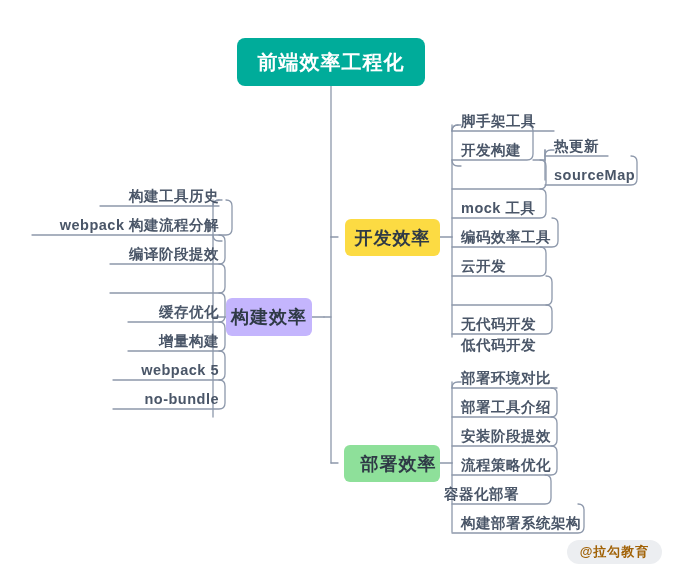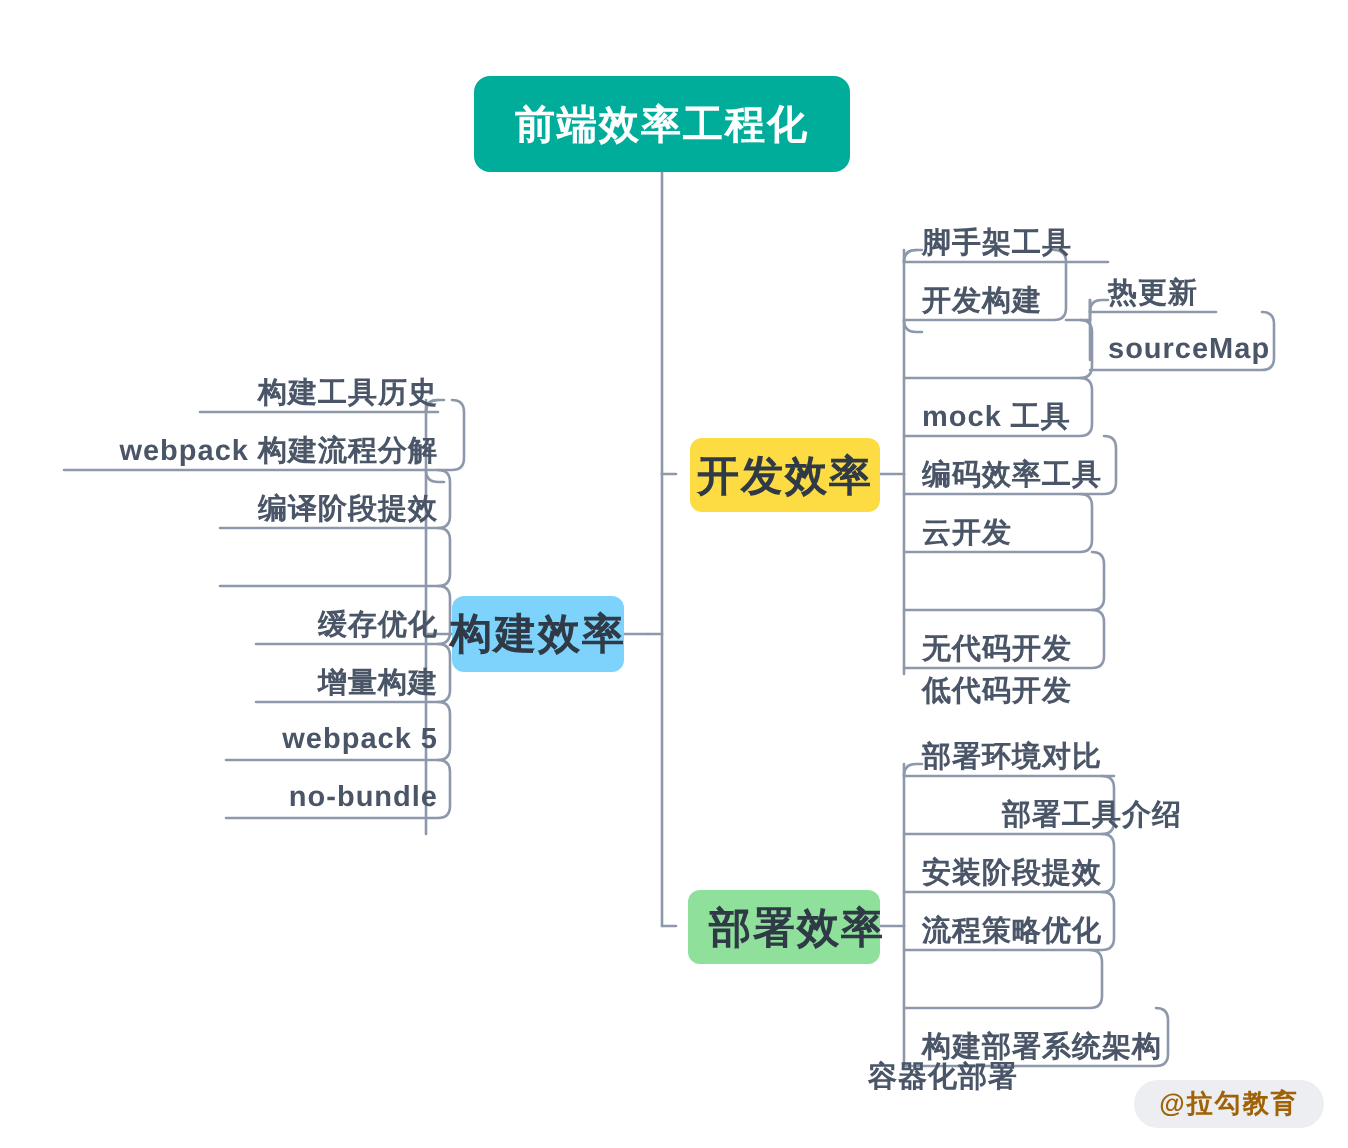--- a/index.html
+++ b/index.html
@@ -40,28 +40,28 @@
     background: #00ac9a;
     color: #ffffff;
     border-radius: 8px;
     font-size: 20px;
     font-weight: bold;
     letter-spacing: 1px;
   }
   
   .node.pill {
     border-radius: 6px;
-    font-size: 21px;
+    font-size: 18px;
     font-weight: bold;
     color: #2f3a46;
     letter-spacing: 1px;
   }
   .node.pill.yellow { background: #fcdb43; }
   .node.pill.green  { background: #8ee09a; padding-left: 13px; }
-  .node.pill.blue   { background: #7dd3fc; }
+  .node.pill.blue   { background: #c4b5fd; }
   
   .node.leaf {
     font-size: 14.5px;
     font-weight: bold;
     color: #4a5668;
     background: transparent;
   }
   .node.leaf.rightalign { justify-content: flex-end; }
   .node.leaf.leftalign  { justify-content: flex-start; }
   
@@ -232,30 +232,30 @@
   <div class="node leaf leftalign" style="left:554px; top:136px; width:90px; height:20px;">
     <span>热更新</span>
   </div>
   <div class="node leaf leftalign" style="left:554px; top:165px; width:95px; height:20px;">
     <span>sourceMap</span>
   </div>
 
   <div class="node leaf leftalign" style="left:461px; top:368px; width:130px; height:20px;">
     <span>部署环境对比</span>
   </div>
-  <div class="node leaf leftalign" style="left:461px; top:397px; width:130px; height:20px;margin-left:40px;">
+  <div class="node leaf leftalign" style="left:461px; top:397px; width:130px; height:20px;">
     <span>部署工具介绍</span>
   </div>
   <div class="node leaf leftalign" style="left:461px; top:426px; width:130px; height:20px;">
     <span>安装阶段提效</span>
   </div>
   <div class="node leaf leftalign" style="left:461px; top:455px; width:130px; height:20px;">
     <span>流程策略优化</span>
   </div>
-  <div class="node leaf leftalign" style="left:434px; top:484px; width:130px; height:20px;margin-top:44px;">
+  <div class="node leaf leftalign" style="left:444px; top:484px; width:130px; height:20px;">
     <span>容器化部署</span>
   </div>
   <div class="node leaf leftalign" style="left:461px; top:513px; width:145px; height:20px;">
     <span>构建部署系统架构</span>
   </div>
 
   <div id="watermark" style="left:567px; top:540px; width:95px; height:24px;">
     <span>@拉勾教育</span>
   </div>
 

